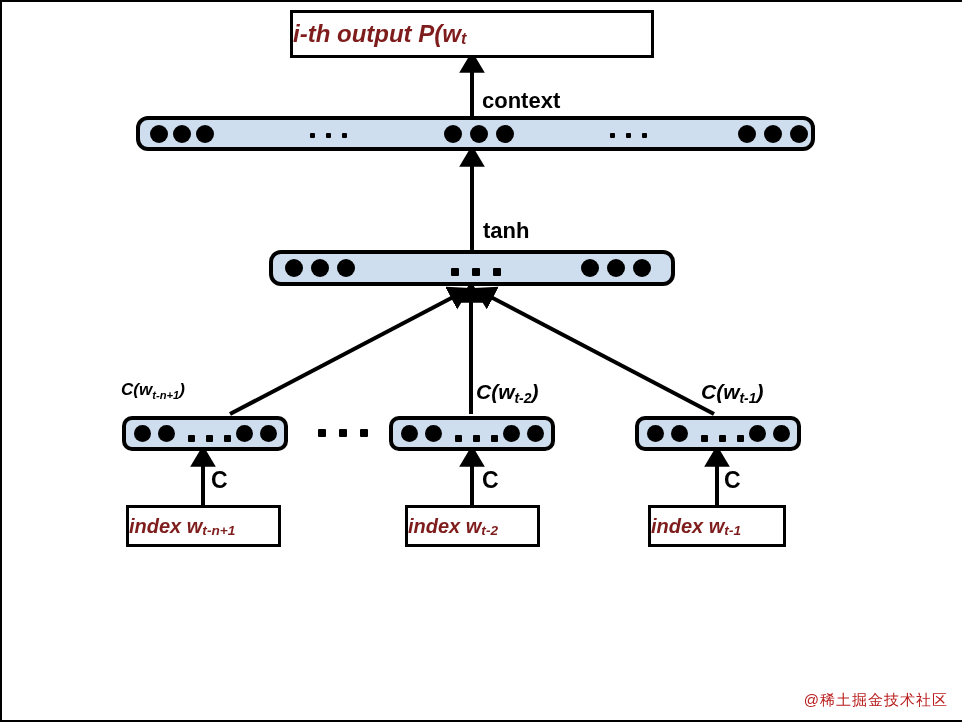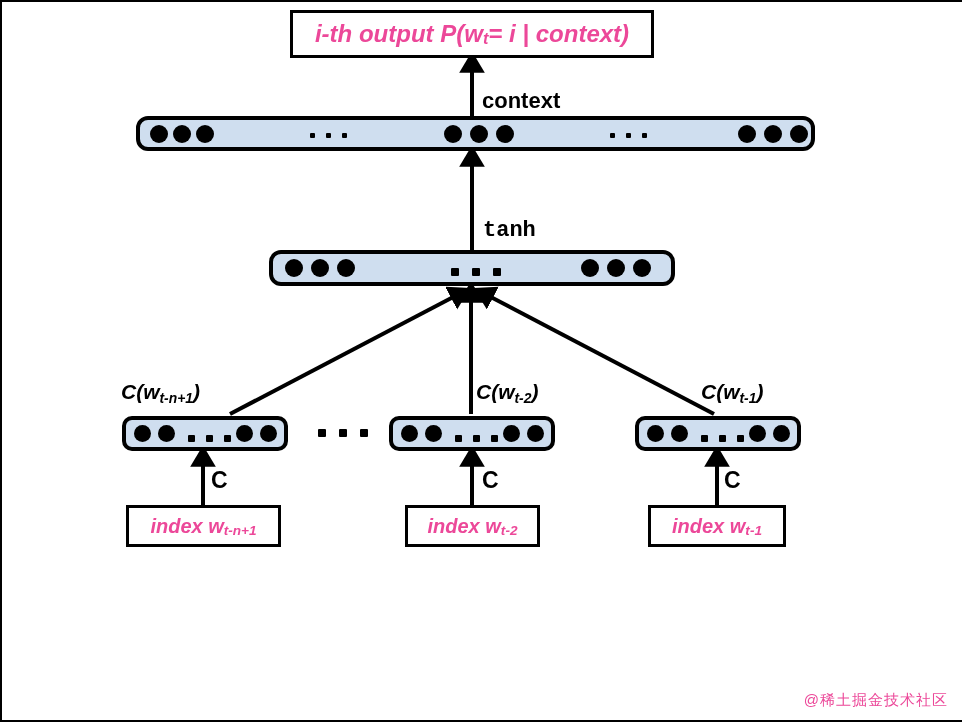--- a/index.html
+++ b/index.html
@@ -27,24 +27,24 @@
   }
 
   
   .textbox {
     position: absolute;
     background: #ffffff;
     border: 3px solid #000000;
     box-sizing: border-box;
     display: flex;
     align-items: center;
-    justify-content: center;
+    justify-content: flex-start;
     font-weight: bold;
     font-style: italic;
-    color: #ec4899;
+    color: #7f1d1d;
     white-space: nowrap;
   }
   .textbox .sub {
     font-size: 0.68em;
     vertical-align: sub;
     position: relative;
     top: 0.30em;
     font-style: italic;
   }
 
@@ -140,34 +140,34 @@
   .label.plain { font-style: normal; }
   .label.ital { font-style: italic; }
   .label .sub {
     font-size: 0.66em;
     position: relative;
     top: 0.32em;
     font-style: italic;
   }
 
   #label-softmax { left: 480px; top: 86px; font-size: 22px; }
-  #label-tanh    { left: 481px; top: 216px; font-size: 22px; font-family: Liberation Mono, monospace; }
-  #label-cw1 { left: 119px; top: 378px; font-size: 21px; }
+  #label-tanh    { left: 481px; top: 216px; font-size: 22px; }
+  #label-cw1 { left: 119px; top: 378px; font-size: 17px; }
   #label-cw2 { left: 474px; top: 378px; font-size: 21px; text-align: center; }
   #label-cw3 { left: 699px; top: 378px; font-size: 21px; }
   #label-c1 { left: 209px; top: 465px; font-size: 23px; }
   #label-c2 { left: 480px; top: 465px; font-size: 23px; }
   #label-c3 { left: 722px; top: 465px; font-size: 23px; }
 
   
   #watermark {
     position: absolute;
     right: 14px;
     bottom: 10px;
-    color: #ec4899;
+    color: #b91c1c;
     font-size: 15px;
     letter-spacing: 1px;
     user-select: none;
     margin-top: 33px;
   }
 </style>
 </head>
 <body>
 
 <div id="canvas">
@@ -192,21 +192,20 @@
     <line x1="201" y1="503" x2="201" y2="456" stroke="#000" stroke-width="4" marker-end="url(#arrowhead)"></line>
 
     <line x1="470" y1="503" x2="470" y2="456" stroke="#000" stroke-width="4" marker-end="url(#arrowhead)"></line>
 
     <line x1="715" y1="503" x2="715" y2="456" stroke="#000" stroke-width="4" marker-end="url(#arrowhead)"></line>
   </svg>
 
   <div class="textbox" id="output-box">
     <span>i-th output P(w</span>
       <span class="sub">t</span>
-      <span> = i | context)</span>
   </div>
 
   <div class="label plain" id="label-softmax">context</div>
 
   <div class="layerbar" id="output-layer">
     <span class="dot bar-dot" style="left:10px;"></span>
     <span class="dot bar-dot" style="left:33px;"></span>
     <span class="dot bar-dot" style="left:56px;"></span>
 
     <span class="ellipsis small" style="left:170px; top:13px;">

